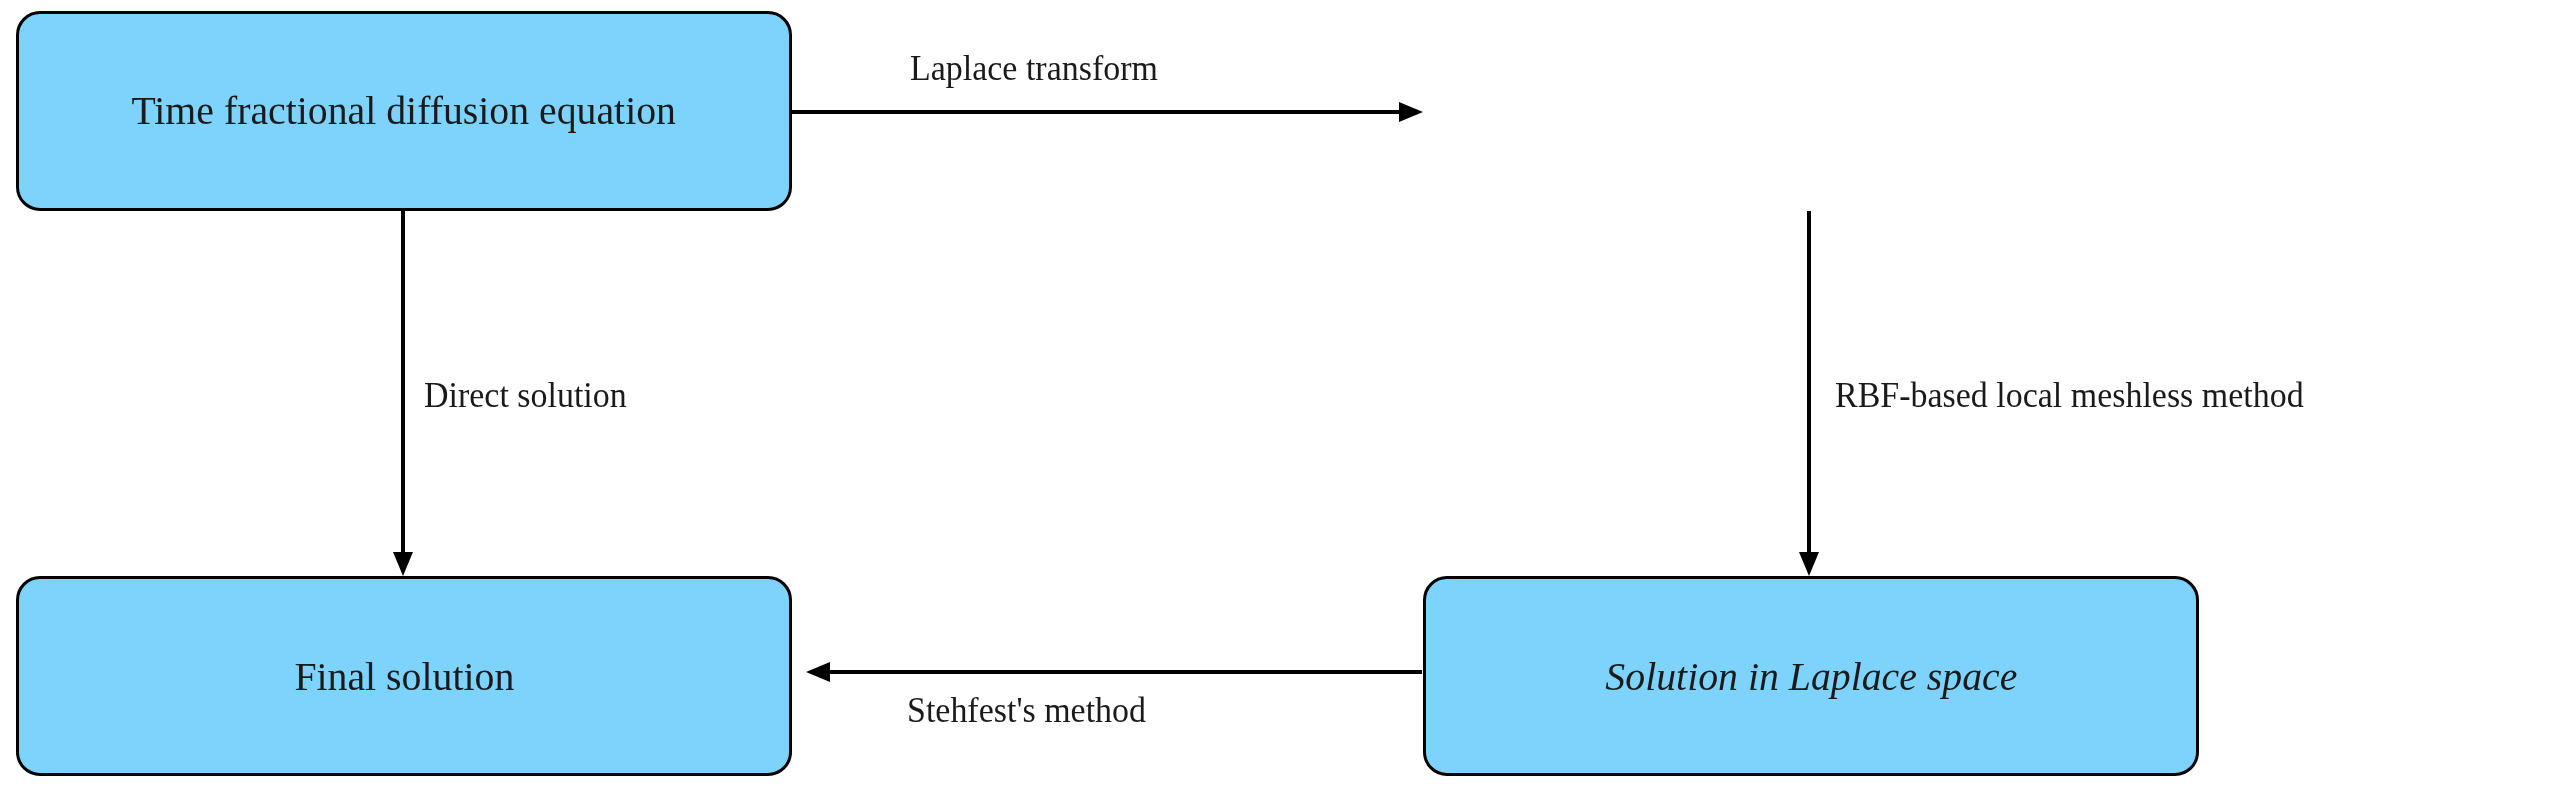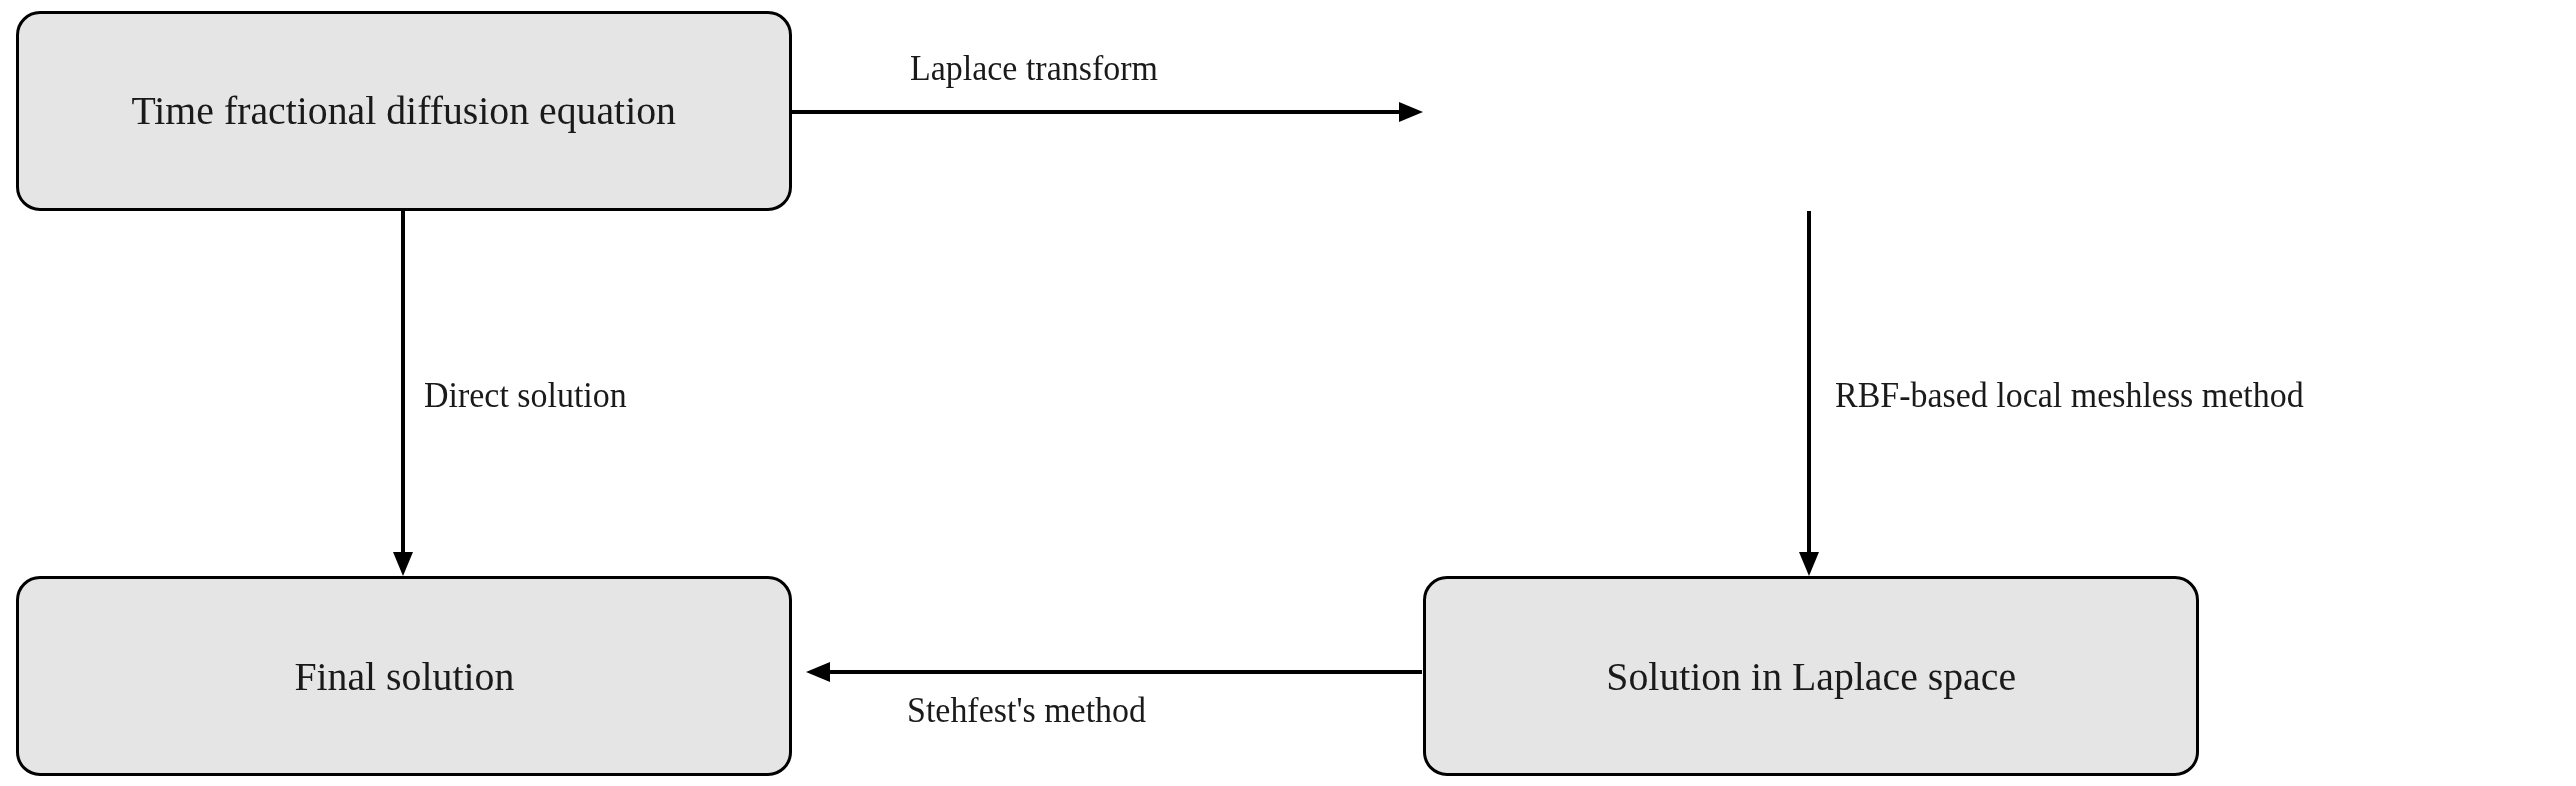--- a/index.html
+++ b/index.html
@@ -11,40 +11,40 @@
     position: relative;
     width: 2576px;
     height: 787px;
     background: #ffffff;
     overflow: hidden;
     font-family: "Liberation Serif", "DejaVu Serif", serif;
   }
   .node {
     position: absolute;
     box-sizing: border-box;
-    background: #e5e5e5;
+    background: #7dd3fc;
     border: 3.5px solid #000000;
     border-radius: 24px;
     display: flex;
     align-items: center;
     justify-content: center;
   }
   .node-label {
     font-family: "Liberation Serif", "DejaVu Serif", serif;
     color: #1a1a1a;
     font-size: 41px;
     line-height: 1;
     white-space: nowrap;
     text-align: center;
     transform: scaleX(0.97);
   }
   #node-tfde  { left: 16px;   top: 10.5px;  width: 776px; height: 200px; }
   #node-tie   { left: 1423px; top: 10.5px;  width: 776px; height: 200px; }
   #node-final { left: 16px;   top: 576px; width: 776px; height: 200px; }
-  #node-sls   { left: 1423px; top: 576px; width: 776px; height: 200px; }
+  #node-sls   { left: 1423px; top: 576px; width: 776px; height: 200px; font-style: italic; }
 
   
   .edge-line-h {
     position: absolute;
     height: 4.2px;
     background: #000000;
   }
   .edge-line-v {
     position: absolute;
     width: 4.2px;

